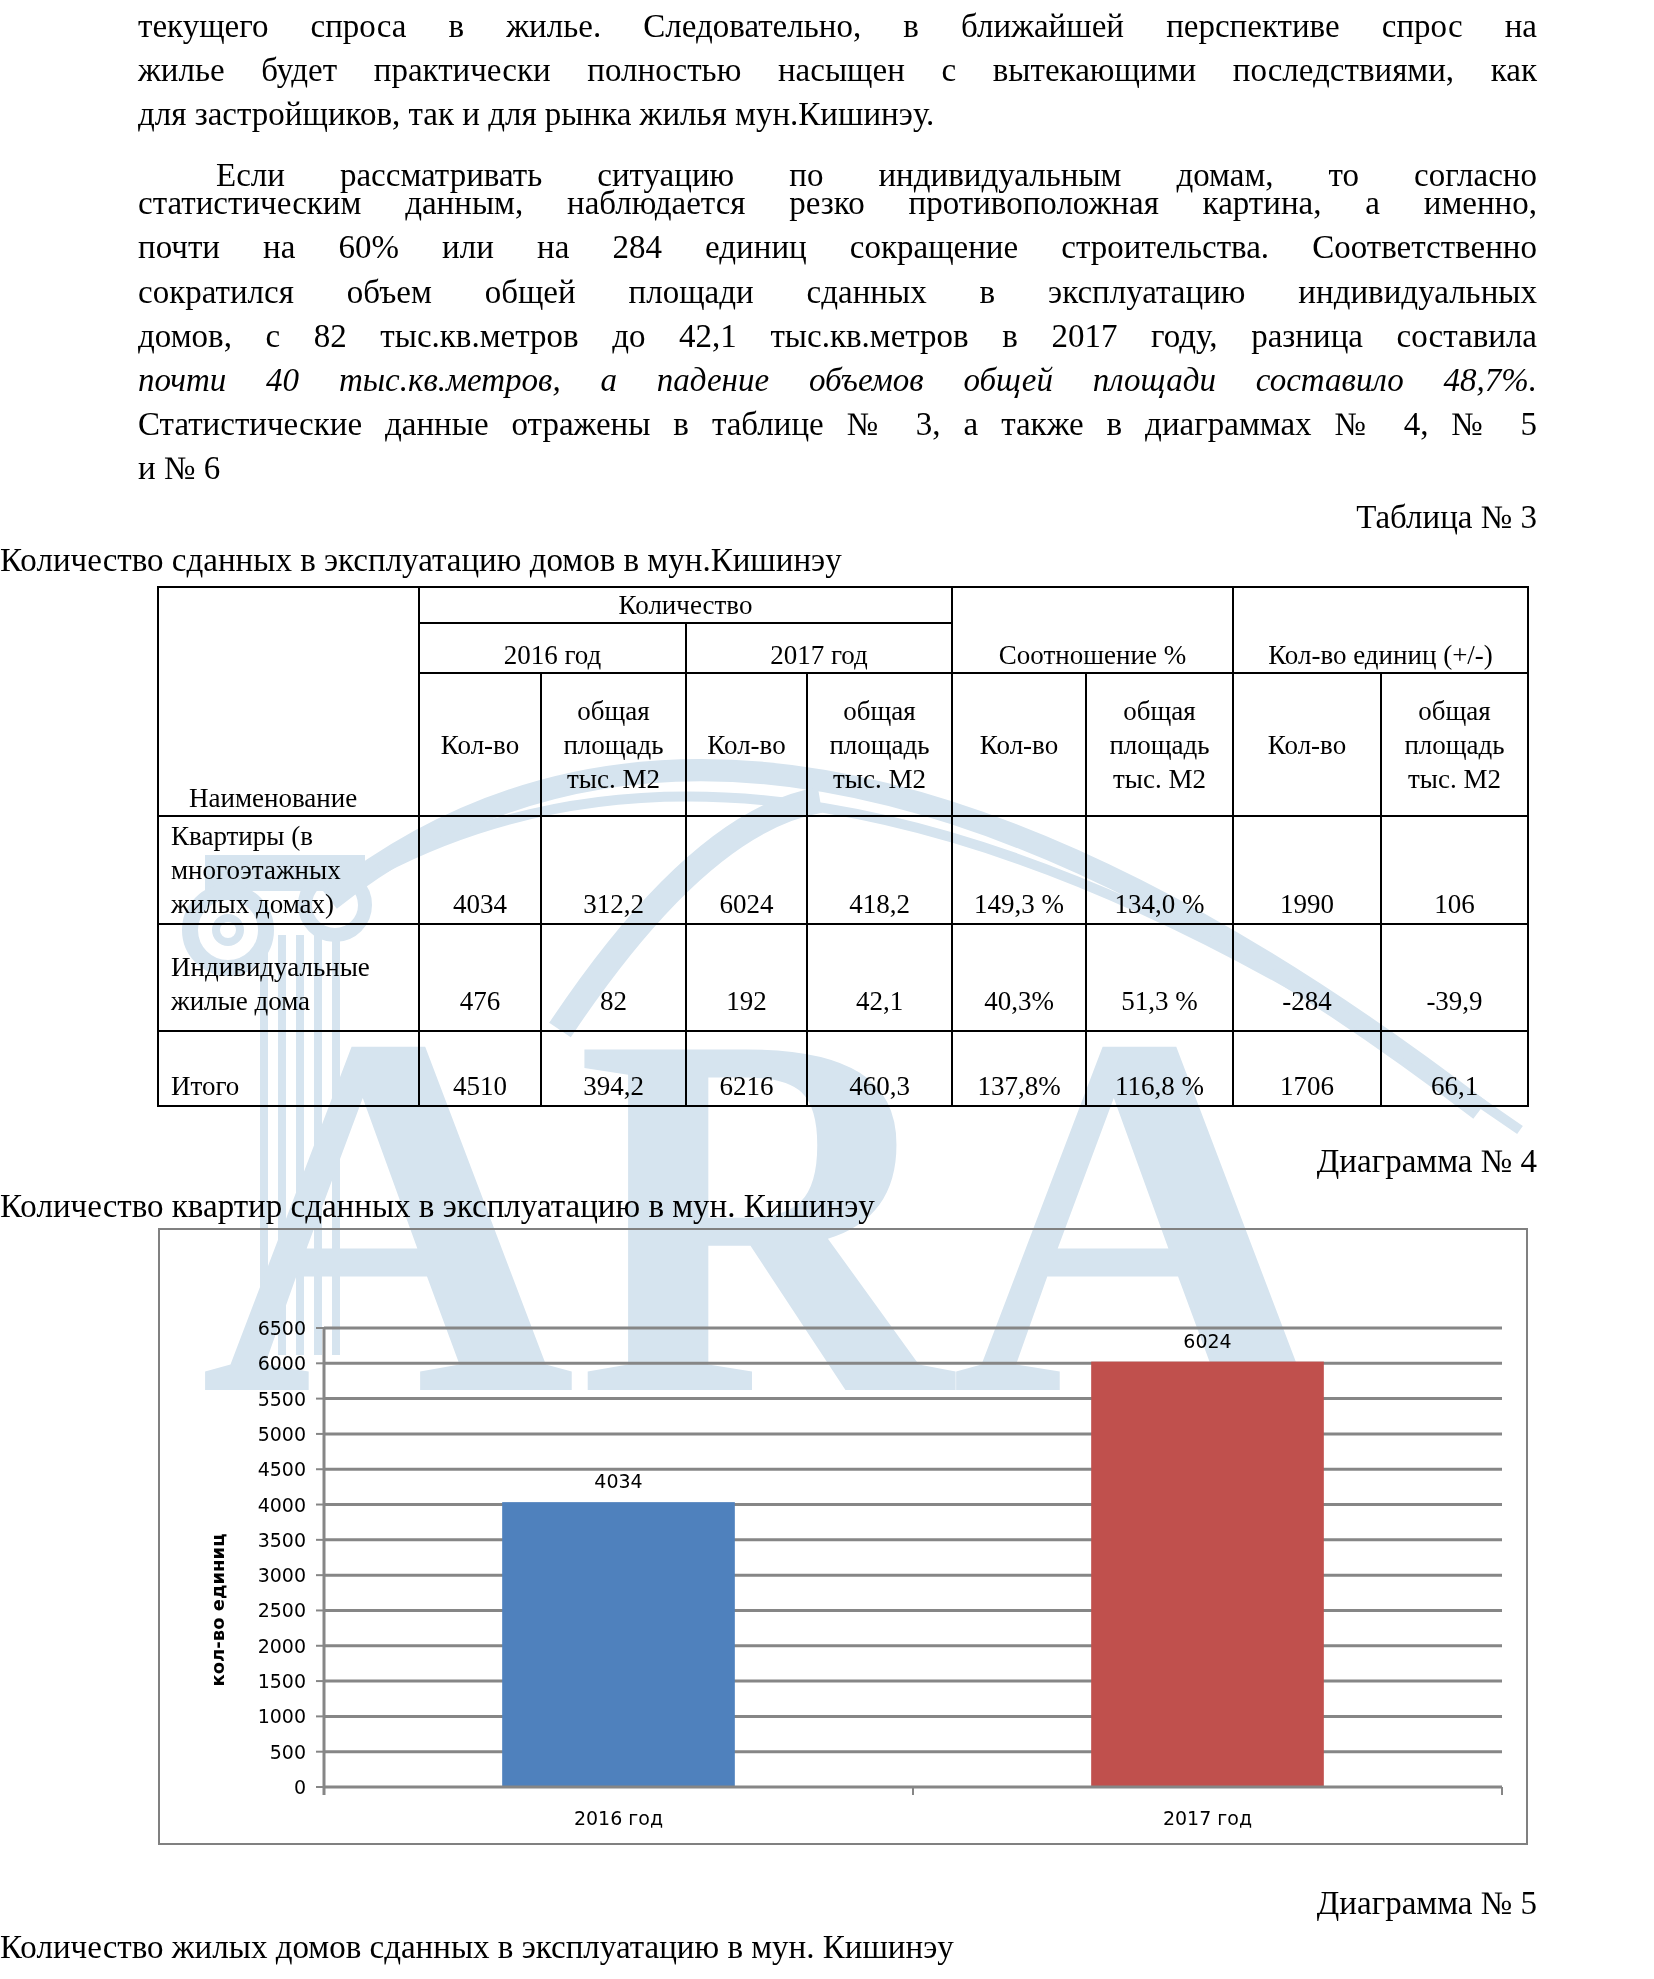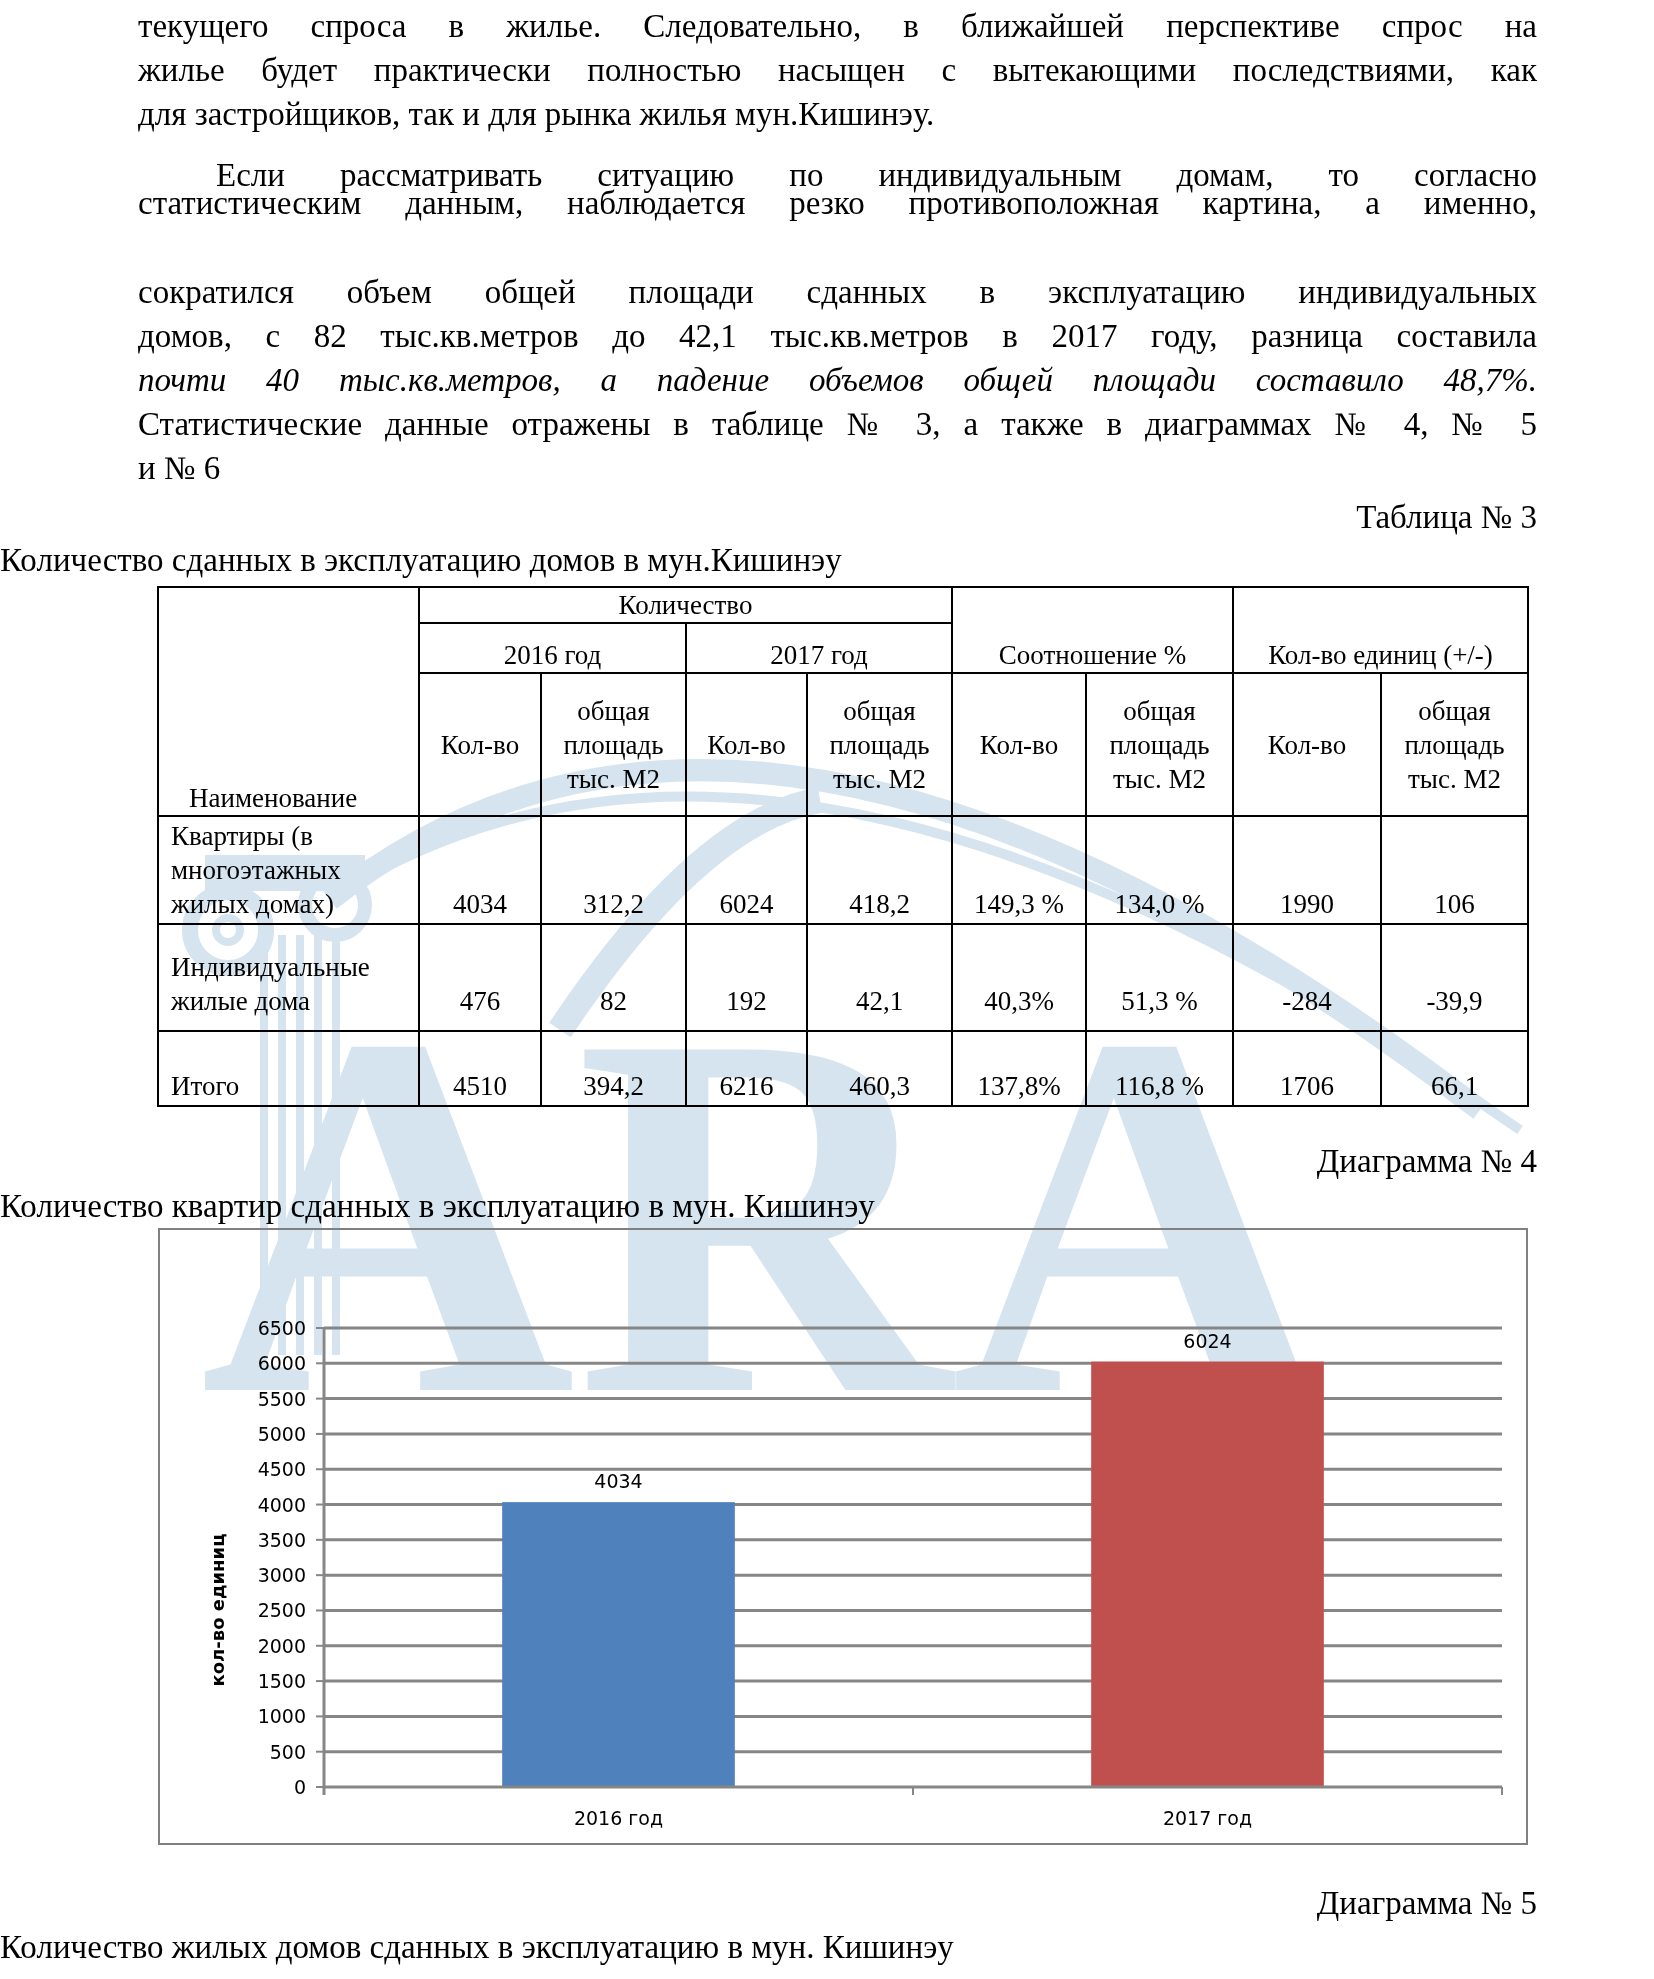--- a/index.html
+++ b/index.html
@@ -60,20 +60,21 @@
 </svg>
 
 <div class="layer">
 
   <div class="para-line" style="top:4px;">текущего спроса в жилье. Следовательно, в ближайшей перспективе спрос на</div>
   <div class="para-line" style="top:48px;">жилье будет практически полностью насыщен с вытекающими последствиями, как</div>
   <div class="para-line last" style="top:92px;">для застройщиков, так и для  рынка жилья мун.Кишинэу.</div>
 
   <div class="para-line indent" style="top:137px;margin-top:16px;">Если рассматривать ситуацию по индивидуальным домам, то согласно</div>
   <div class="para-line" style="top:181px;">статистическим данным, наблюдается резко противоположная картина, а именно,</div>
+  <div class="para-line" style="top:225px;">почти на 60% или на 284 единиц сокращение строительства. Соответственно</div>
   <div class="para-line" style="top:270px;">сократился объем общей площади сданных в эксплуатацию индивидуальных</div>
   <div class="para-line" style="top:314px;">домов, с 82 тыс.кв.метров до 42,1 тыс.кв.метров в  2017 году, разница составила</div>
   <div class="para-line" style="top:358px;font-style:italic;">почти 40 тыс.кв.метров, а  падение объемов общей площади составило 48,7%.</div>
   <div class="para-line" style="top:402px;">Статистические  данные отражены в таблице № 3, а также  в диаграммах № 4, № 5</div>
   <div class="para-line last" style="top:446px;">и № 6</div>
 
   <div class="right-label" style="top:497px;">Таблица № 3</div>
   <div class="center-title" style="top:540px;">Количество сданных в эксплуатацию домов в мун.Кишинэу</div>
 
   <table class="data">

